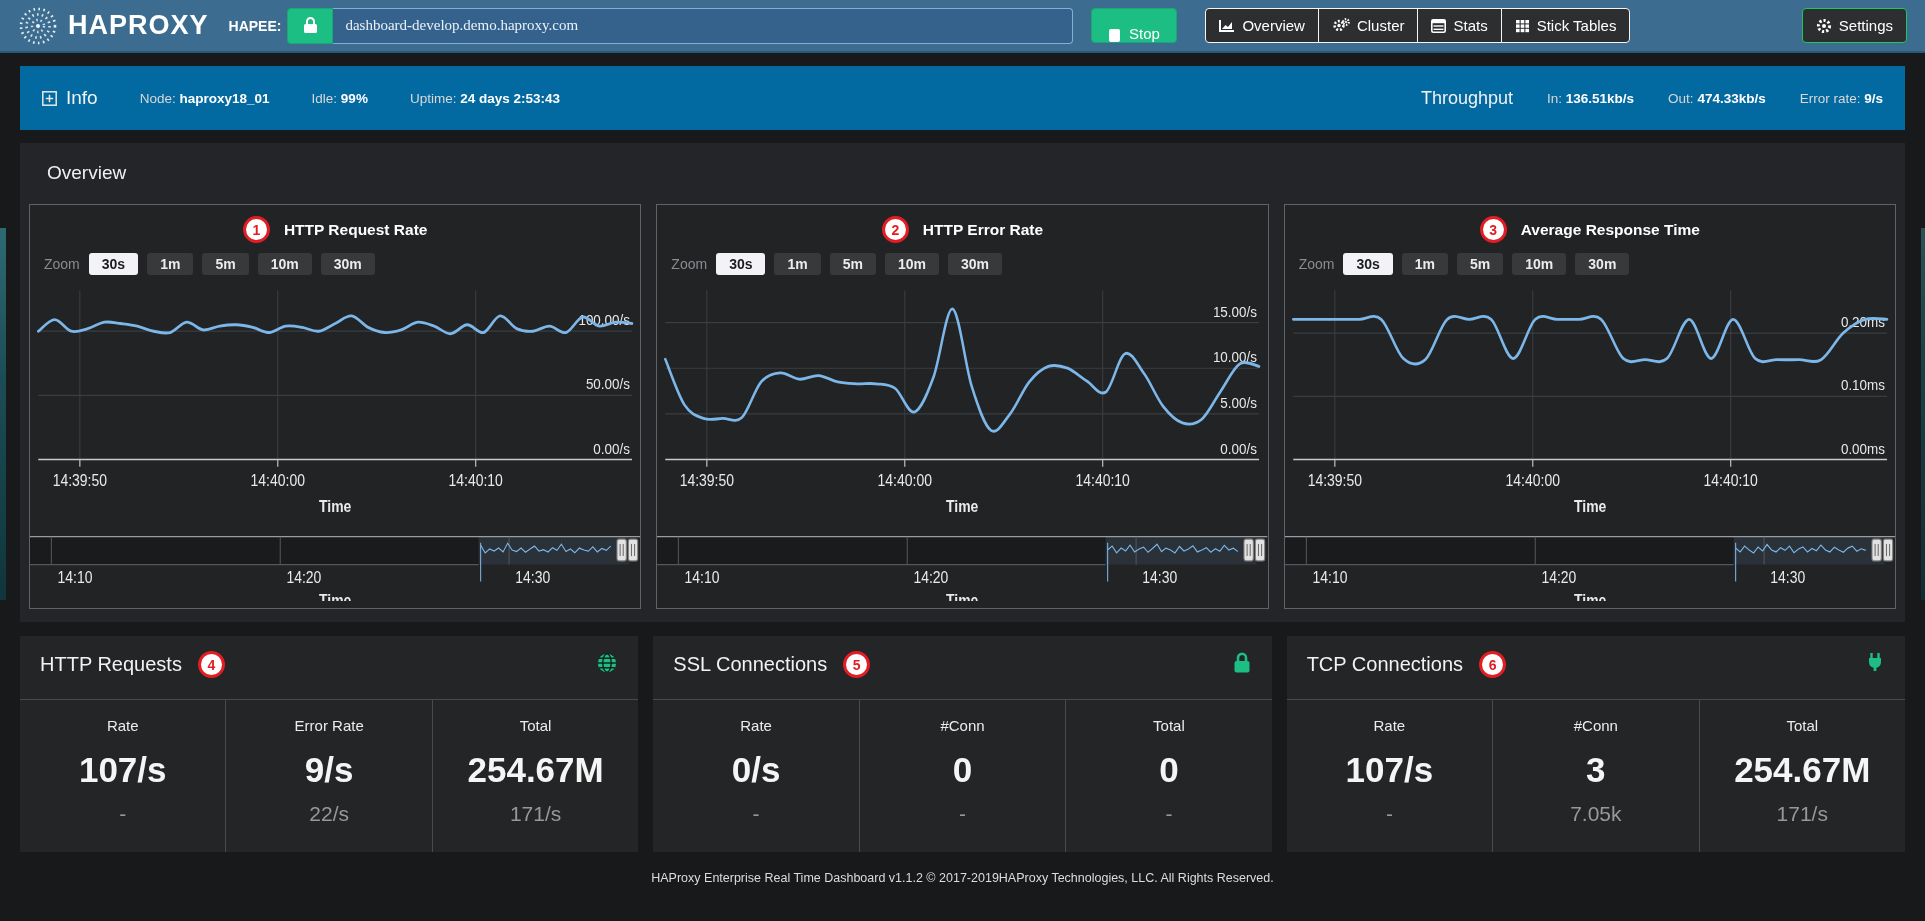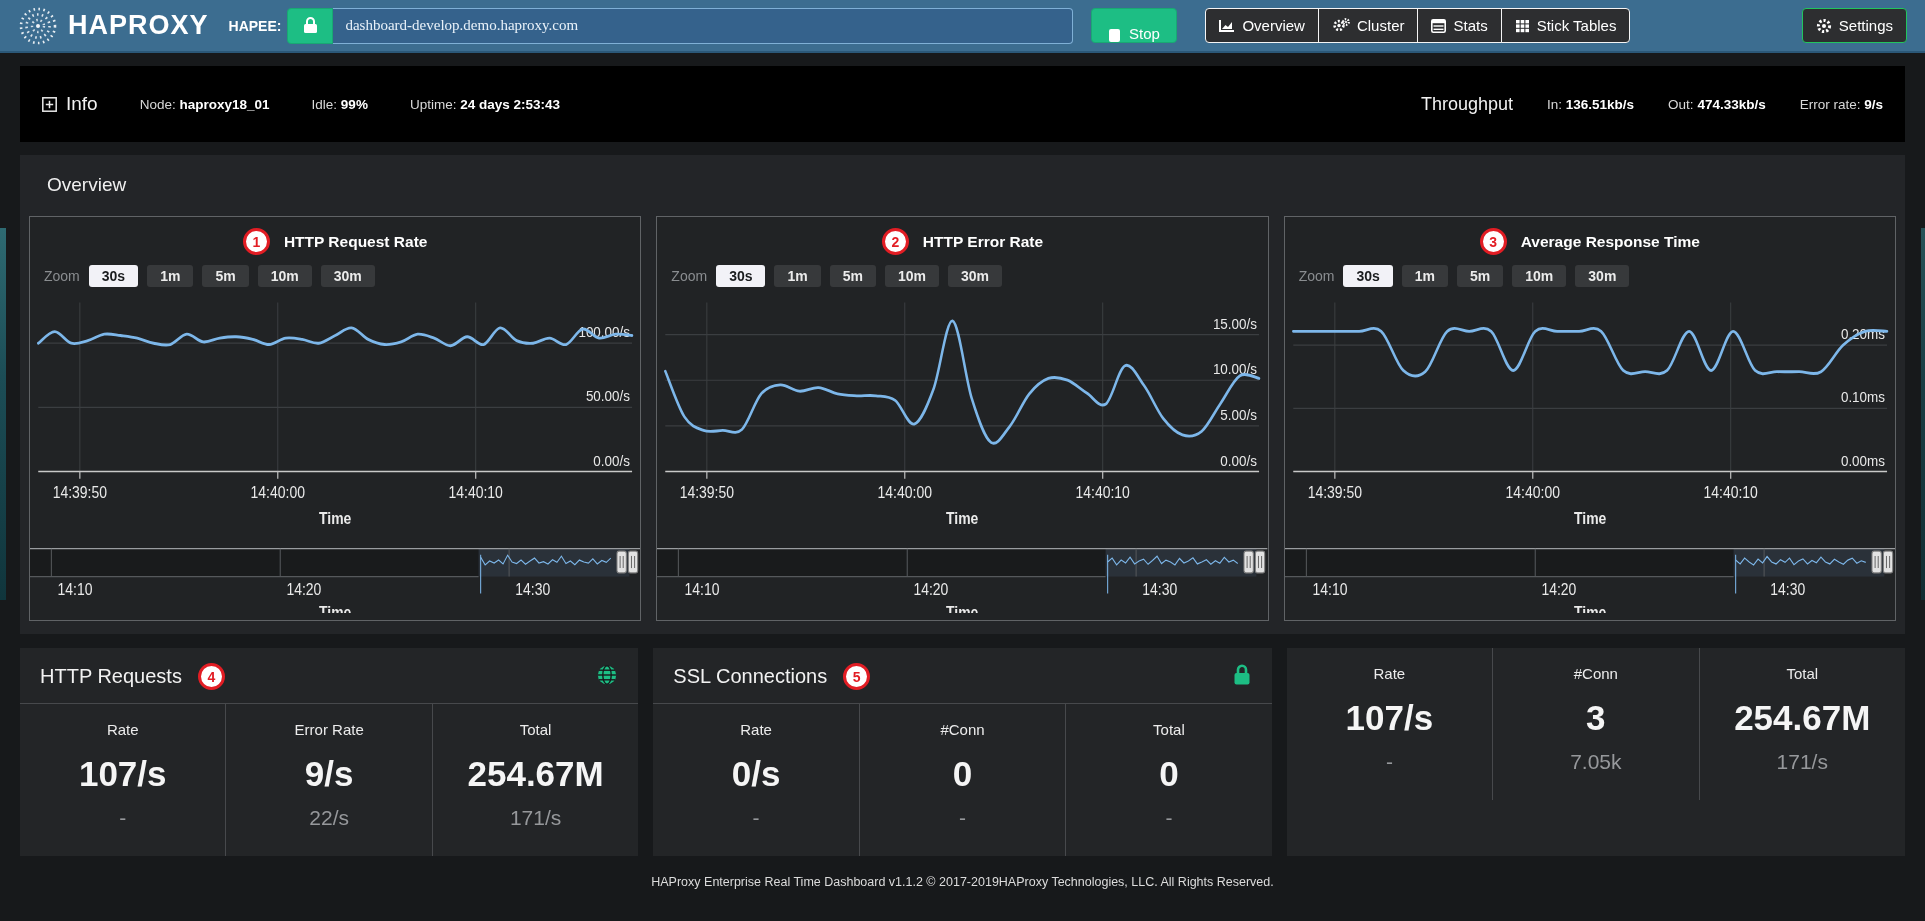--- a/index.html
+++ b/index.html
@@ -27,21 +27,21 @@
   .stop-square { width:11px; height:13px; background:#fff; border-radius:2px; }
   .nav-group { display:flex; margin-left:28px; }
   .nav-btn { height:35px; background:#2d2e30; border:1px solid #f5f5f5; color:#fff; font-size:15px;
     display:flex; align-items:center; gap:7px; padding:0 13px; margin-left:-1px; cursor:pointer; }
   .nav-btn:first-child { border-radius:4px 0 0 4px; margin-left:0; }
   .nav-btn:last-child { border-radius:0 4px 4px 0; }
   .settings-btn { margin-left:auto; margin-right:6px; height:35px; background:#2d2e30; border:1px solid #22c55e;
     border-radius:4px; color:#fff; font-size:15px; display:flex; align-items:center; gap:7px; padding:0 13px; cursor:pointer; }
 
   
-  .info-bar { position:relative; z-index:1; margin:13px 20px 0; background:#000000; height:76px;
+  .info-bar { position:relative; z-index:1; margin:13px 20px 0; background:#0369a1; height:64px;
     display:flex; align-items:center; padding:0 22px; }
   .info-title { display:flex; align-items:center; gap:9px; color:#f2f2f2; font-size:19px; }
   .kv { margin-left:42px; color:#d8d8d8; font-size:13.5px; }
   .kv b { color:#fff; font-weight:bold; }
   .throughput-group { margin-left:auto; display:flex; align-items:center; }
   .throughput-title { color:#f2f2f2; font-size:18px; }
   .throughput-group .kv { margin-left:34px; }
 
   
   .overview { position:relative; z-index:1; margin:13px 20px 0; background:#232528; padding:0 9px 13px; }
@@ -56,21 +56,21 @@
   .zoom-label { color:#8a8d90; font-size:14px; }
   .zoom-btn { margin-left:9px; padding:3px 13px; border-radius:3px; font-size:14px; font-weight:bold;
     background:#37393b; color:#ececec; border:none; cursor:pointer; font-family:"Liberation Sans", sans-serif; }
   .zoom-btn.selected { background:#f2f2f7; color:#1a1c1e; }
   .chart-main { display:block; width:100%; height:238px; margin-top:4px; }
   .chart-nav { display:block; width:100%; height:68px; margin-top:14px; }
 
   
   .cards-row { position:relative; z-index:1; margin:14px 20px 0; display:flex; gap:15px; }
   .card { flex:1 1 0; background:#232527; }
-  .card-header { display:flex; align-items:center; gap:16px; padding:15px 20px 13px; border-bottom:1px solid #47494c; }
+  .card-header { display:flex; align-items:center; gap:16px; padding:15px 20px 21px; border-bottom:1px solid #47494c; }
   .card-title { color:#f2f2f2; font-size:20px; }
   .card-icon { margin-left:auto; }
   .card-body { display:flex; }
   .card-col { flex:1 1 0; text-align:center; padding:17px 0 26px; border-left:1px solid #47494c; }
   .card-col:first-child { border-left:none; }
   .col-header { color:#ececec; font-size:15px; }
   .col-value { color:#f5f5f5; font-size:35px; font-weight:bold; margin-top:16px; }
   .col-sub { color:#96989b; font-size:21px; margin-top:12px; }
 
   
@@ -411,20 +411,31 @@
         </div>
         <div class="card-col">
           <div class="col-header">Total</div>
           <div class="col-value">0</div>
           <div class="col-sub">-</div>
         </div>
       </div>
     </div>
 
     <div class="card">
+      <div class="card-header">
+        <span class="card-title">TCP Connections</span>
+        <span class="badge">6</span>
+        <span class="card-icon">
+          <svg width="20" height="22" viewBox="0 0 20 22">
+            <line x1="6.5" y1="1" x2="6.5" y2="6" stroke="#1dbe84" stroke-width="2.4"></line>
+            <line x1="13.5" y1="1" x2="13.5" y2="6" stroke="#1dbe84" stroke-width="2.4"></line>
+            <path d="M4 6 h12 v4 a6 6 0 0 1 -4.6 5.8 V19 h-2.8 v-3.2 A6 6 0 0 1 4 10 z" fill="#1dbe84"></path>
+          </svg>
+        </span>
+      </div>
       <div class="card-body">
         <div class="card-col">
           <div class="col-header">Rate</div>
           <div class="col-value">107/s</div>
           <div class="col-sub">-</div>
         </div>
         <div class="card-col">
           <div class="col-header">#Conn</div>
           <div class="col-value">3</div>
           <div class="col-sub">7.05k</div>

